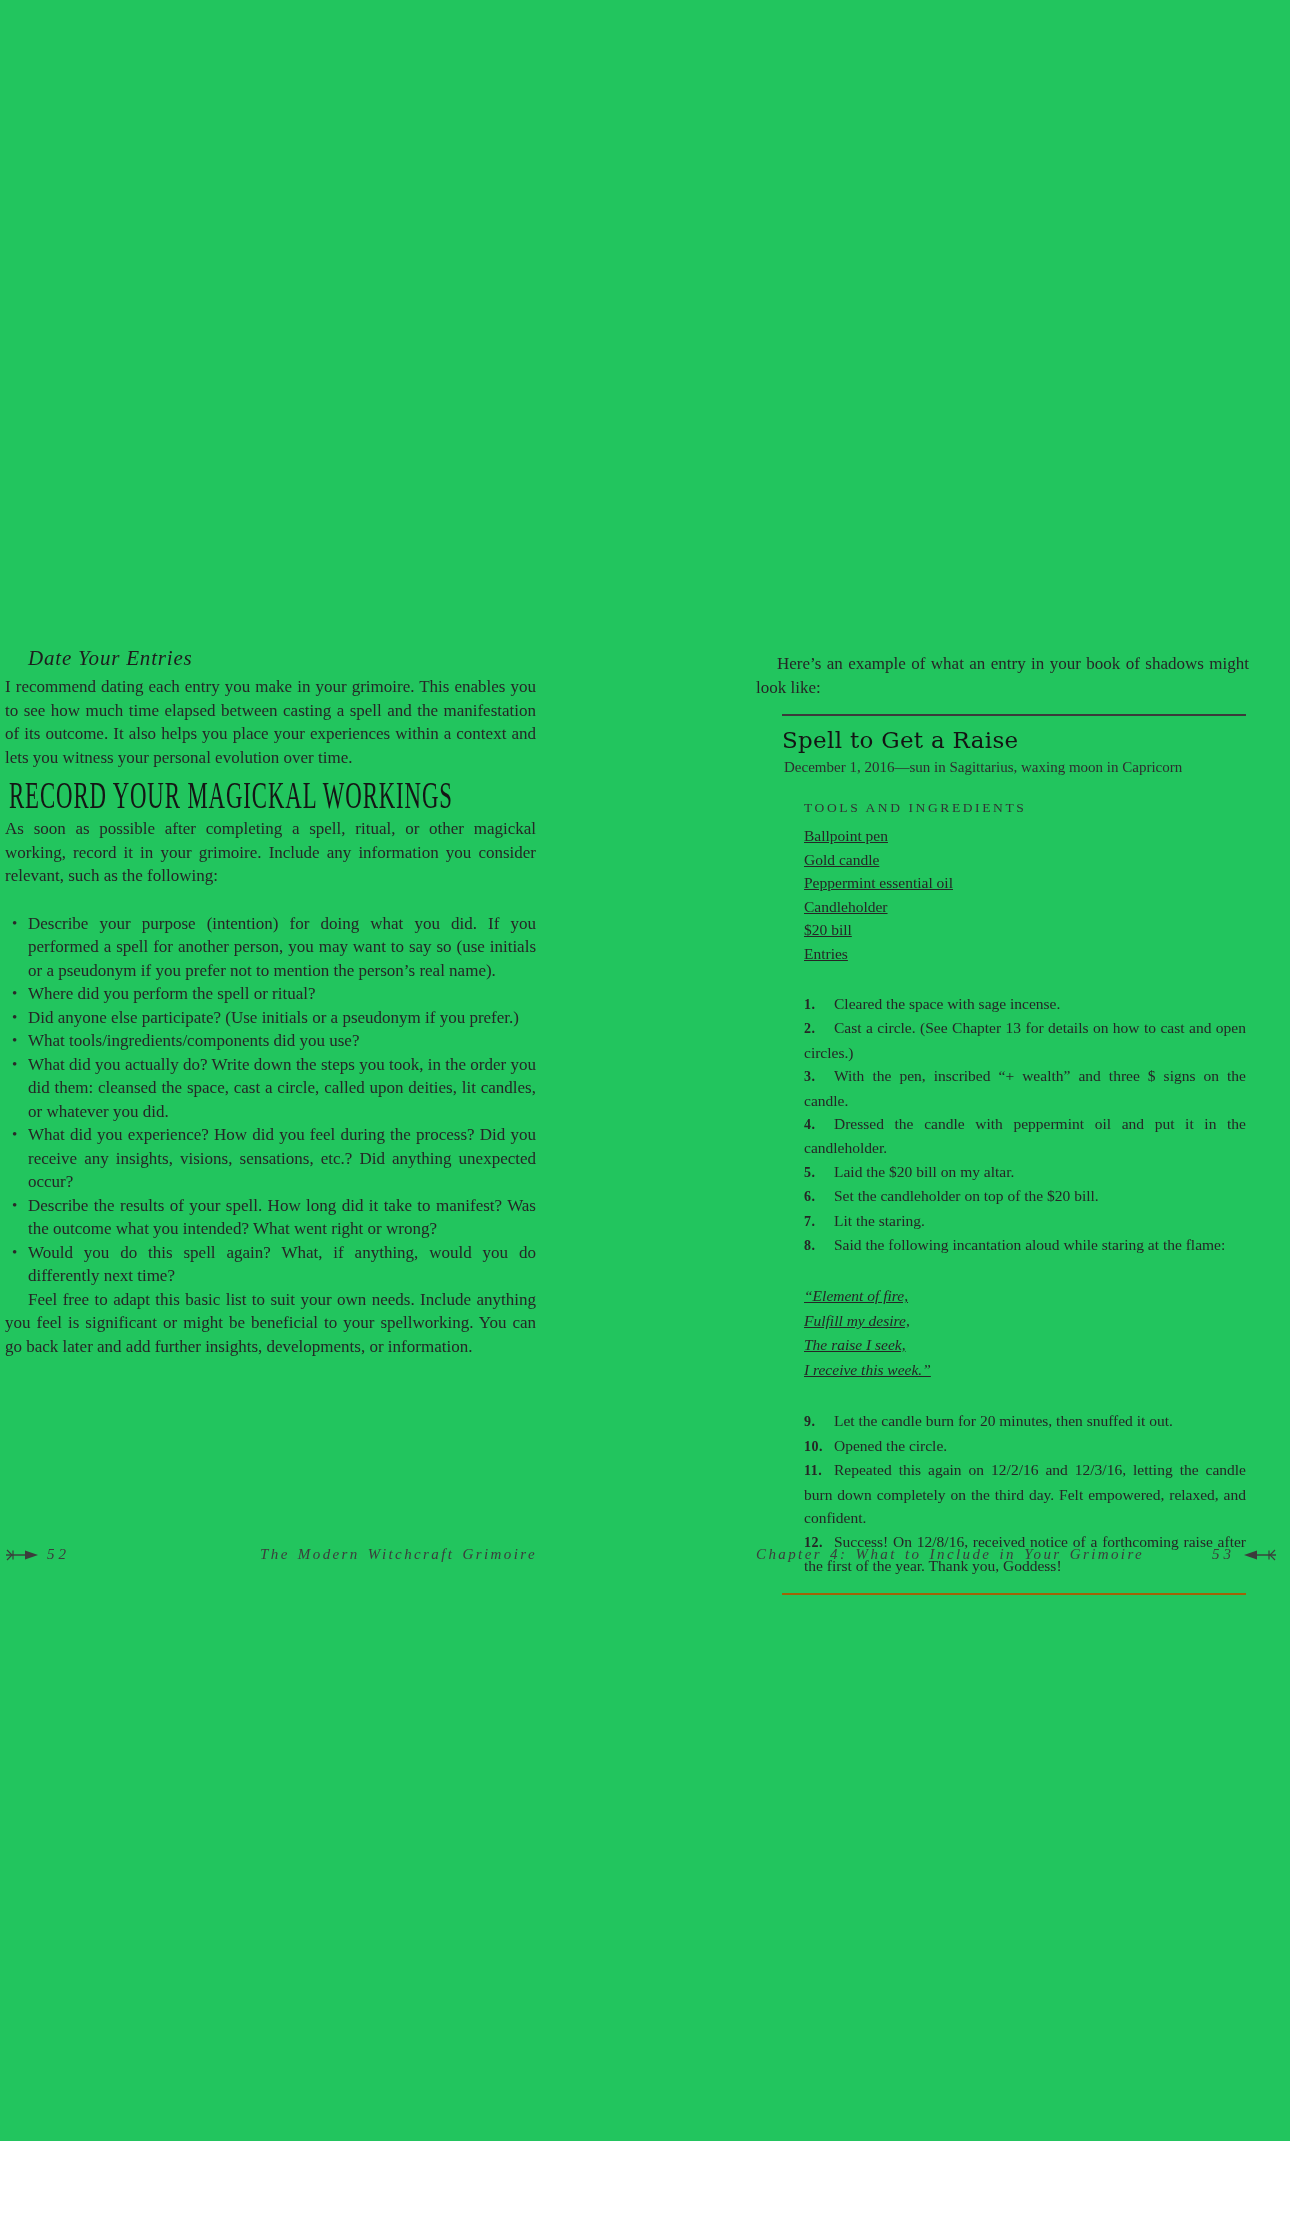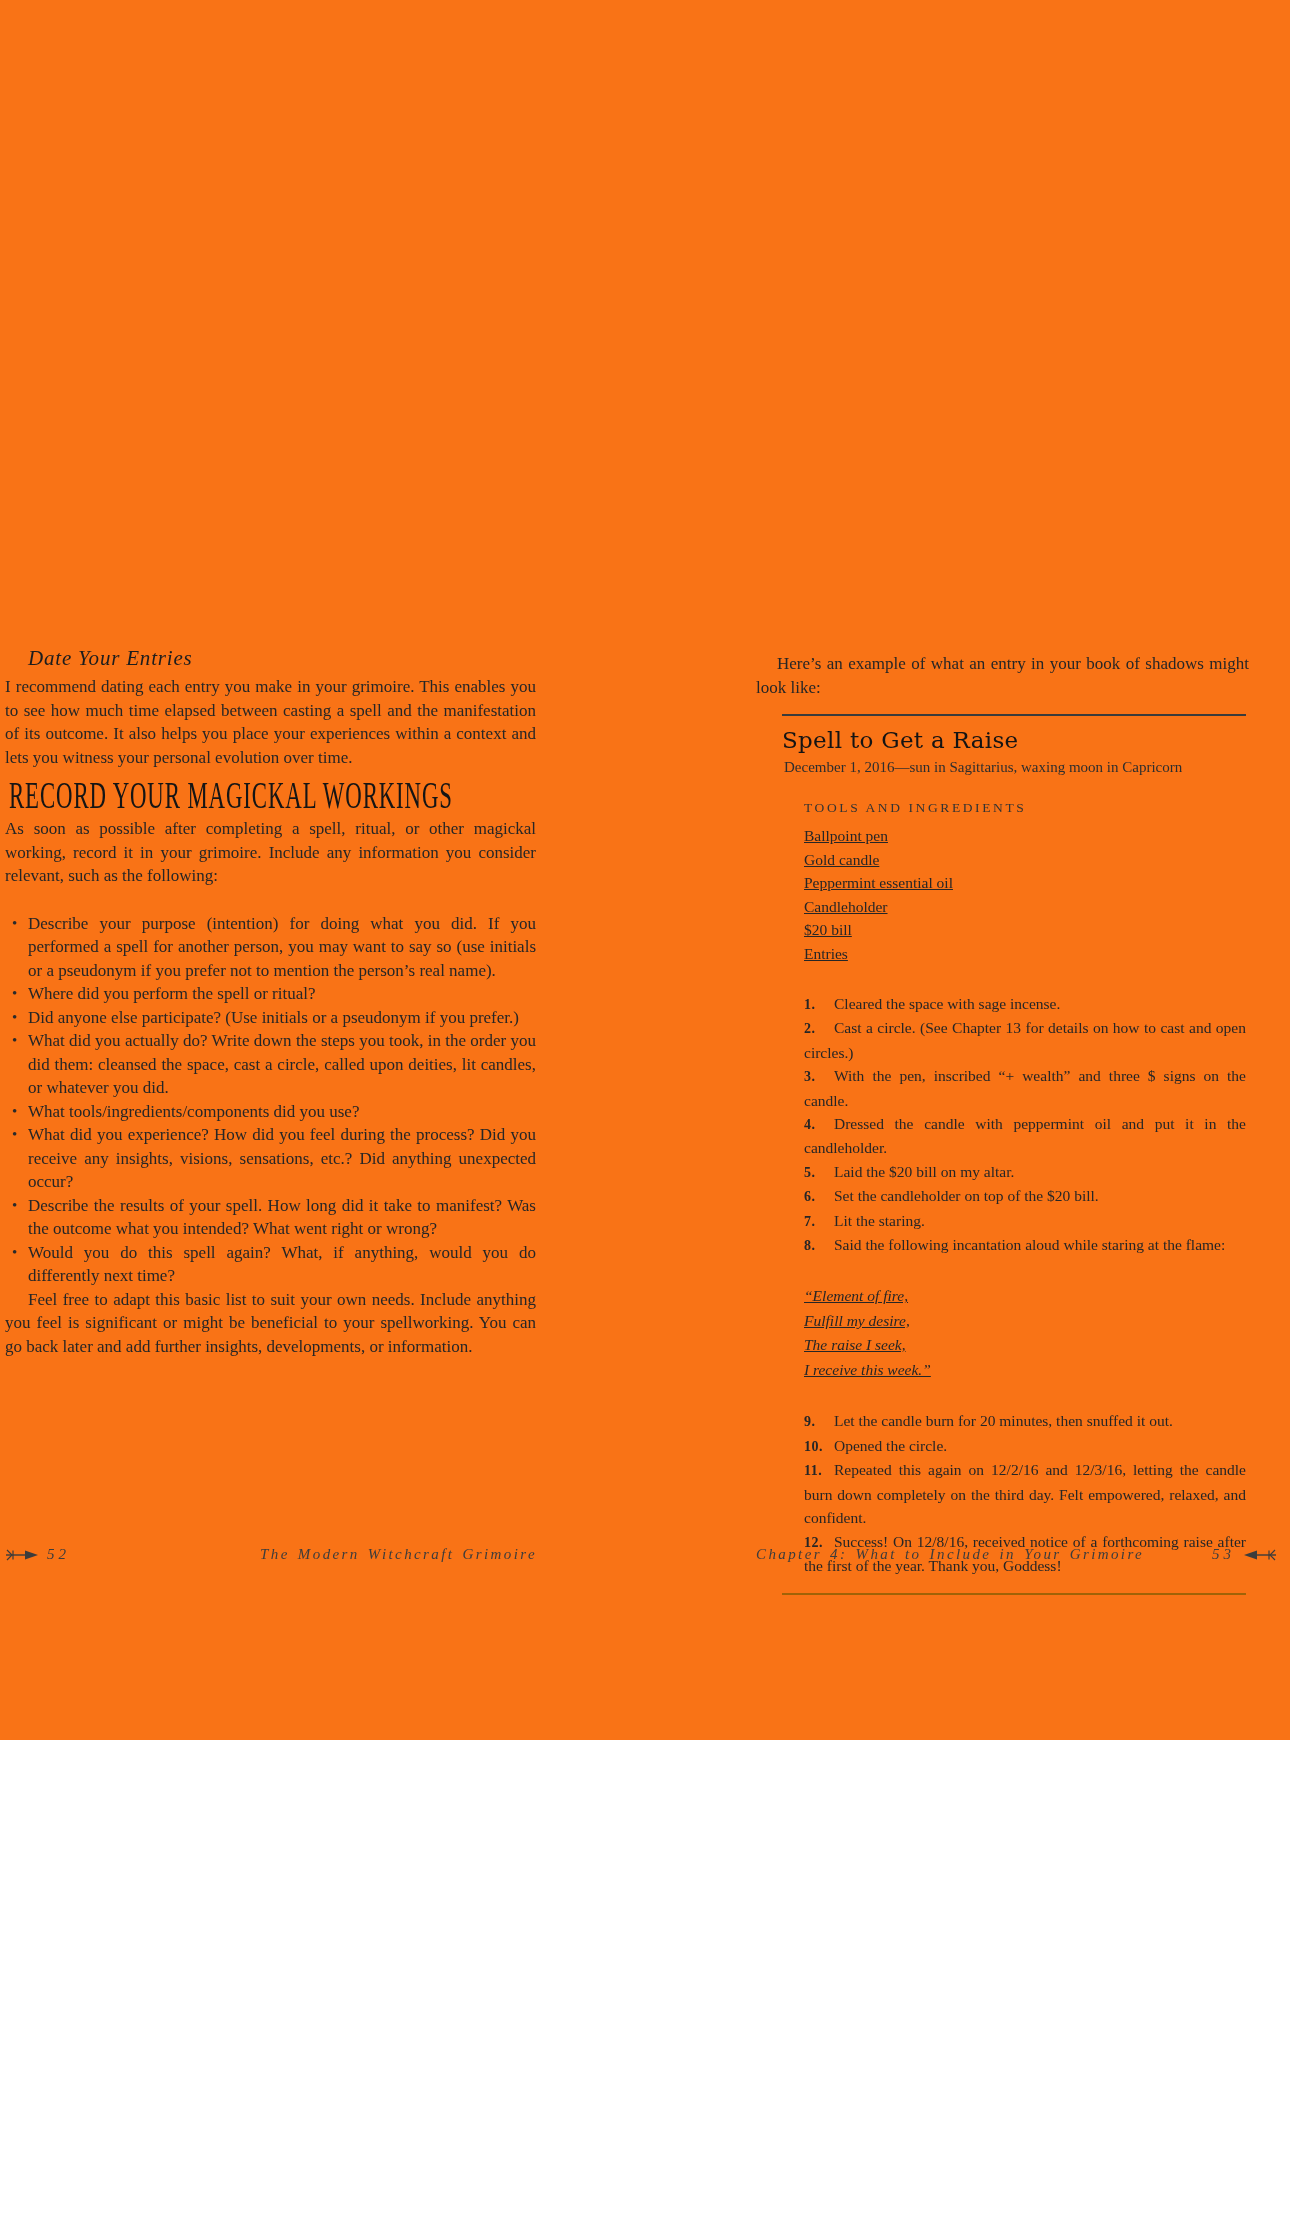--- a/index.html
+++ b/index.html
@@ -1,17 +1,17 @@
 <!DOCTYPE html>
 <html><head>
 <meta charset="utf-8">
 <style>
   html, body { margin:0; padding:0; background:#ffffff; }
   .canvas {
-    position:relative; width:1290px; height:1740px; background:#f97316;
+    position:relative; width:1290px; height:2141px; background:#22c55e;
     font-family:"Liberation Serif", serif; color:#262626; overflow:hidden;
   }
 
   
   .page-left { position:absolute; left:5px; top:646px; width:531px; }
   .subheading {
     font-style:italic; font-weight:normal; font-size:21px; letter-spacing:0.8px;
     color:#1d1d1d; margin:0 0 4px 23px;
   }
   p.body { font-size:17px; line-height:23.5px; text-align:justify; margin:0; }
@@ -82,22 +82,22 @@
 
     <h2 class="display-heading gap-big">
       <span class="condensed">RECORD YOUR MAGICKAL WORKINGS</span>
     </h2>
     <p class="body">As soon as possible after completing a spell, ritual, or other magickal working, record it in your grimoire. Include any information you consider relevant, such as the following:</p>
 
     <ul class="bullets">
       <li>Describe your purpose (intention) for doing what you did. If you performed a spell for another person, you may want to say so (use initials or a pseudonym if you prefer not to mention the person’s real name).</li>
       <li>Where did you perform the spell or ritual?</li>
       <li>Did anyone else participate? (Use initials or a pseudonym if you prefer.)</li>
+      <li>What tools/ingredients/components did you use?</li>
       <li>What did you actually do? Write down the steps you took, in the order you did them: cleansed the space, cast a circle, called upon deities, lit candles, or whatever you did.</li>
-      <li>What tools/ingredients/components did you use?</li>
       <li>What did you experience? How did you feel during the process? Did you receive any insights, visions, sensations, etc.? Did anything unexpected occur?</li>
       <li>Describe the results of your spell. How long did it take to manifest? Was the outcome what you intended? What went right or wrong?</li>
       <li>Would you do this spell again? What, if anything, would you do differently next time?</li>
     </ul>
 
     <p class="body indent closing">Feel free to adapt this basic list to suit your own needs. Include anything you feel is significant or might be beneficial to your spellworking. You can go back later and add further insights, developments, or information.</p>
   </section>
 
   <div class="footer footer-left">
     <span class="footer-group">

